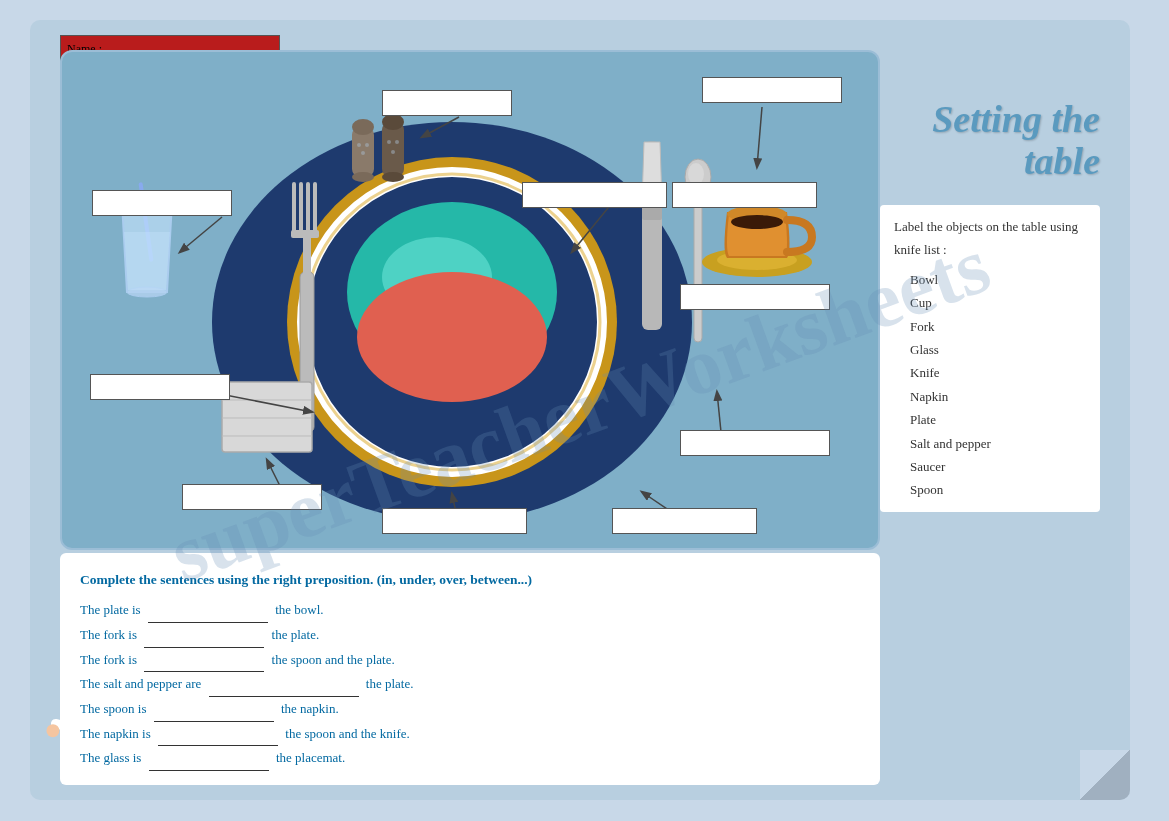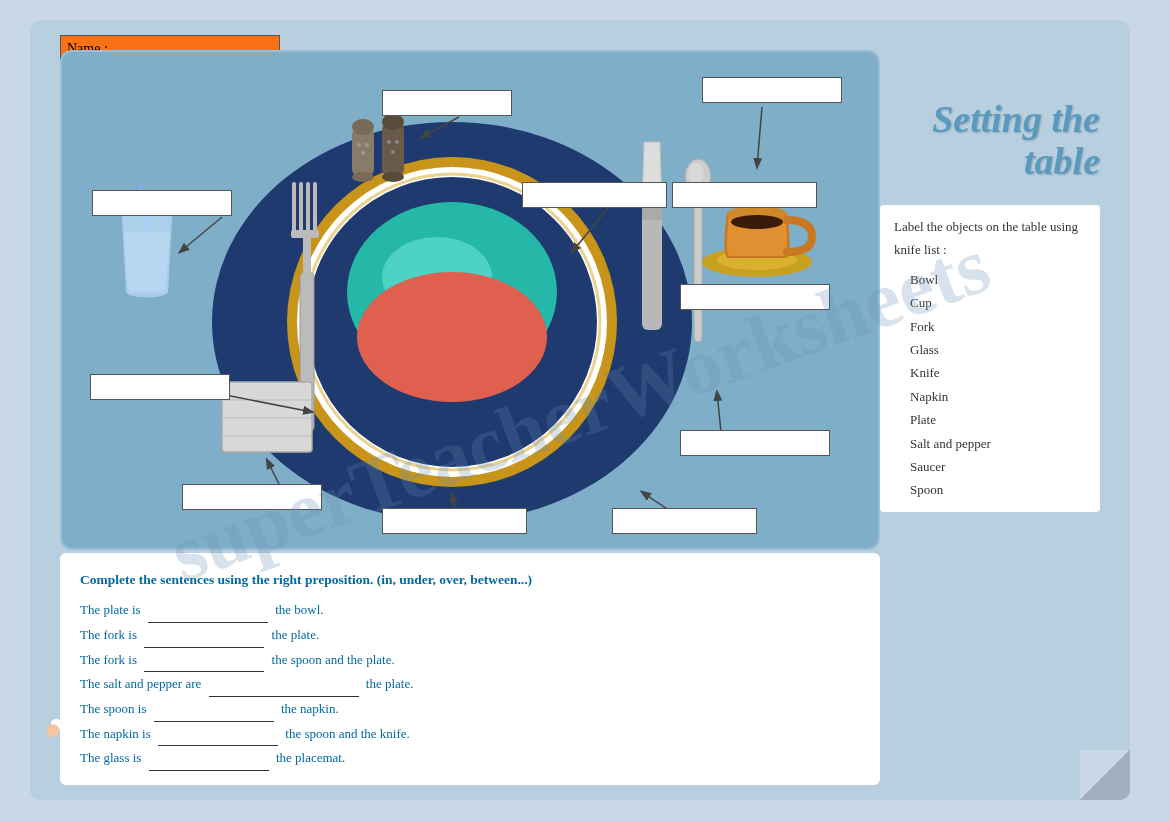--- a/index.html
+++ b/index.html
@@ -21,27 +21,27 @@
       left: 30px;
       border-radius: 10px;
     }
 
     
     .name-field {
       position: absolute;
       top: 15px;
       left: 30px;
       border: 1.5px solid #555;
-      background: #f97316;
+      background: #b91c1c;
       width: 220px;
       height: 28px;
       display: flex;
       align-items: center;
       padding: 2px 6px;
-      font-size: 14px;
+      font-size: 12px;
     }
 
     
     .title-area {
       position: absolute;
       top: 50px;
       right: 30px;
       width: 220px;
       text-align: right;
       color: #5a9abf;

